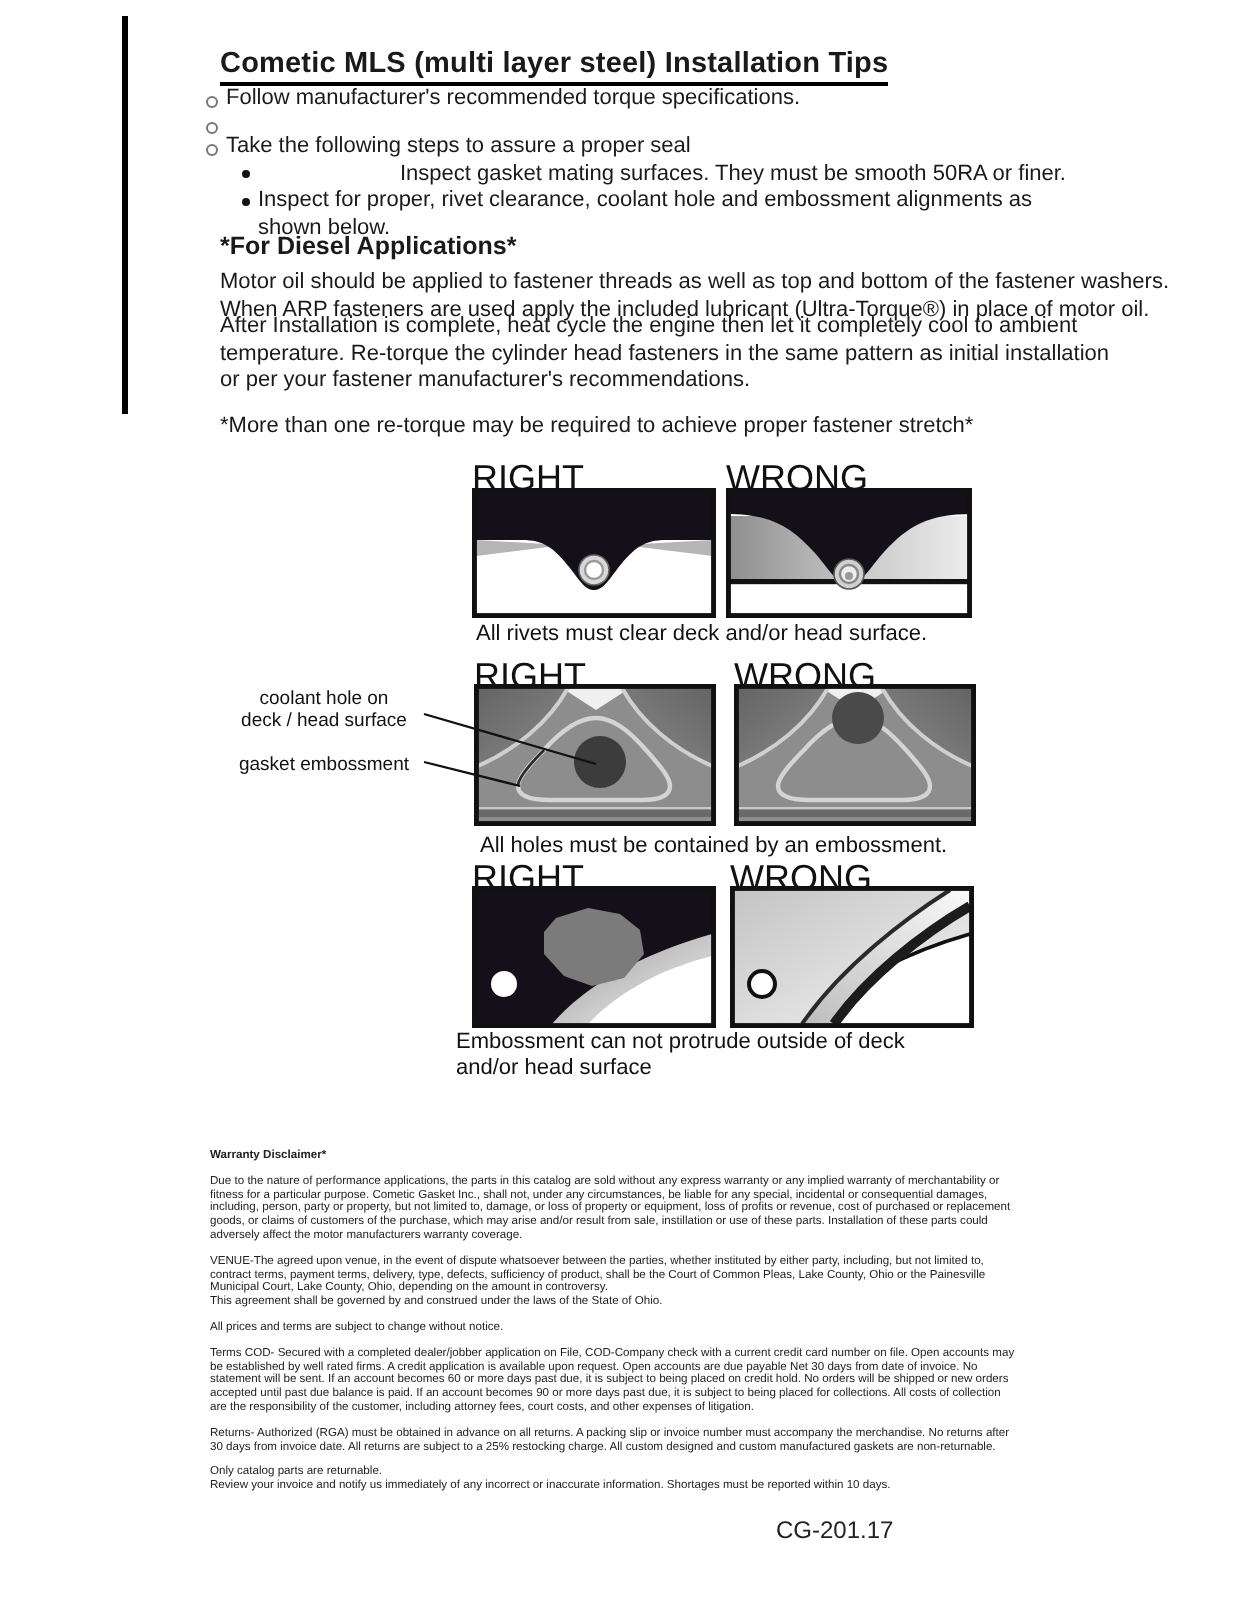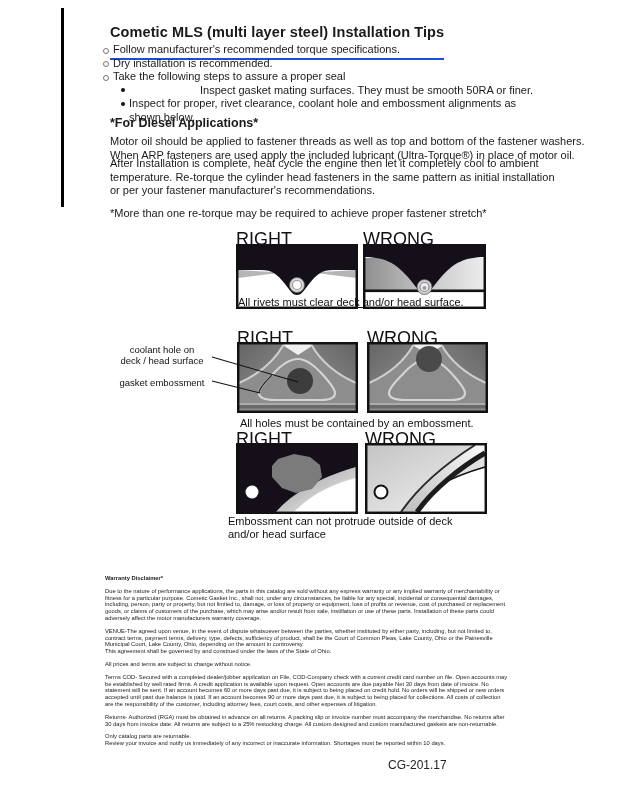--- a/index.html
+++ b/index.html
@@ -8,21 +8,21 @@
     font-family:"Liberation Sans","DejaVu Sans",sans-serif;color:#1a1a1a;
     overflow:hidden;
   }
   .abs{position:absolute;}
   .pre{white-space:pre-line;}
 
   .vrule{left:61px;top:8px;width:3px;height:199px;background:#000;}
 
   .title{
     left:110px;top:23px;font-size:14.5px;font-weight:bold;letter-spacing:.1px;
-    border-bottom:2px solid #1d4ed8;padding-bottom:18px;display:inline-block;
+    border-bottom:2px solid #000000;padding-bottom:1px;display:inline-block;
   }
 
   .bullets{left:103px;top:43px;width:430px;font-size:11px;line-height:13.6px;}
   .b-row{display:flex;}
   .b-row .circ{
     width:4px;height:4px;border:1.2px solid #777;border-radius:50%;
     margin:4.5px 4px 0 0;flex:0 0 auto;background:#fff;
   }
   .b-row.sub{margin-left:18px;justify-content:space-between;}
   .b-row .dot{
@@ -62,21 +62,20 @@
   <span class="title" style="position:static;">Cometic MLS (multi layer steel) Installation Tips</span>
 </div>
 
 <div class="abs bullets">
   <div class="b-row">
     <span class="circ"></span>
     <span>Follow manufacturer's recommended torque specifications.</span>
   </div>
   <div class="b-row">
     <span class="circ"></span>
-    <span>Dry installation is recommended.</span>
   </div>
   <div class="b-row">
     <span class="circ"></span>
     <span>Take the following steps to assure a proper seal</span>
   </div>
   <div class="b-row sub">
     <span class="dot"></span>
     <span>Inspect gasket mating surfaces.  They must be smooth 50RA or finer.</span>
   </div>
   <div class="b-row sub">
@@ -121,21 +120,21 @@
     <rect x="2" y="14" width="119" height="33" fill="url(#gr1w)"></rect>
     <path d="M0,0 H123 V13 C101,13 91,19 79,32 C71,41 68,48 61.5,48 C55,48 52,41 44,32 C32,19 22,13 0,13 Z" fill="#150f1a"></path>
     <rect x="2" y="45.5" width="119" height="2.6" fill="#111"></rect>
     <circle cx="61.5" cy="43" r="7.5" fill="#d0d0d0" stroke="#555" stroke-width="0.8"></circle>
     <circle cx="61.5" cy="43" r="4.5" fill="#ededed" stroke="#888" stroke-width="1.2"></circle>
     <circle cx="61.5" cy="44" r="2" fill="#9a9a9a"></circle>
     <rect x="1.2" y="1.2" width="120.6" height="62.6" fill="none" stroke="#111" stroke-width="2.5"></rect>
   </svg>
 </div>
 
-<div class="abs cap" style="left:238px;top:296px;text-decoration:underline;">All rivets must clear deck and/or head surface.</div>
+<div class="abs cap" style="left:238px;top:311px;">All rivets must clear deck and/or head surface.</div>
 
 <div class="abs rw" style="left:237px;top:328px;width:121px;">RIGHT</div>
 <div class="abs rw" style="left:367px;top:328px;width:121px;">WRONG</div>
 
 <div class="abs side-label pre" style="top:344px;">coolant hole on
 deck / head surface</div>
 <div class="abs side-label" style="top:377px;">gasket embossment</div>
 
 <div class="dbox" style="left:237px;top:342px;width:121px;height:71px;">
   <svg viewBox="0 0 121 71" xmlns="http://www.w3.org/2000/svg">

